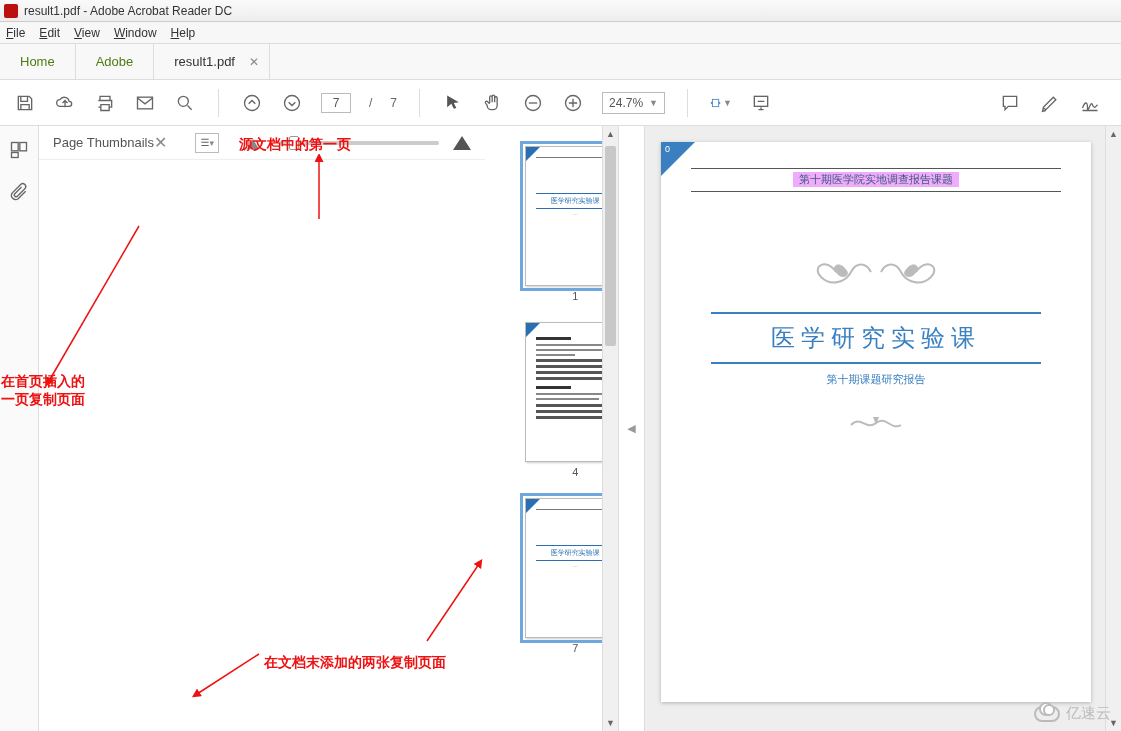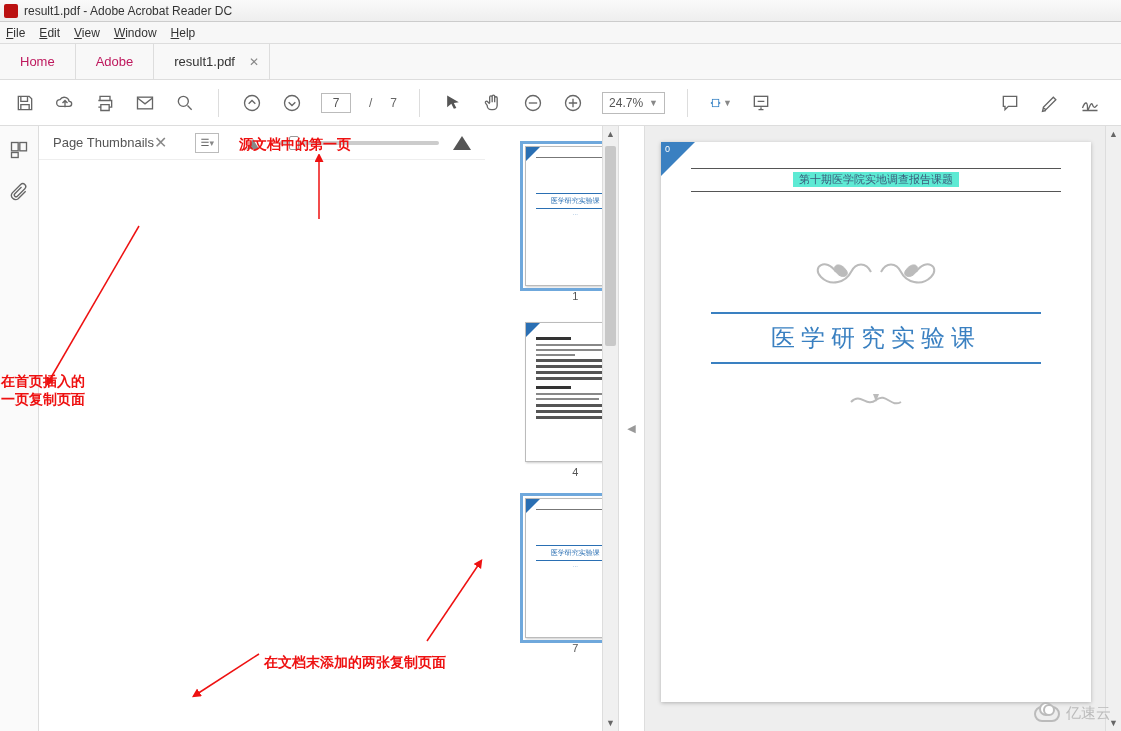--- a/index.html
+++ b/index.html
@@ -9,21 +9,21 @@
 .titlebar { height: 22px; background: linear-gradient(#fafafa,#eee); border-bottom: 1px solid #ccc; display: flex; align-items: center; padding: 0 4px; font-size: 12px; color: #333; }
 .titlebar .icon { width: 14px; height: 14px; background: #b11; border-radius: 2px; margin-right: 6px; display: inline-block; }
 .titlebar .dim { color: #aaa; margin-left: 8px; }
 
 
 .menubar { height: 22px; background: #f7f7f7; border-bottom: 1px solid #ddd; display: flex; align-items: center; padding: 0 6px; font-size: 12px; gap: 14px; color: #333; }
 .menubar span u { text-decoration: underline; }
 
 
 .tabbar { height: 36px; background: #f8f8f8; border-bottom: 1px solid #ddd; display: flex; align-items: stretch; font-size: 13px; }
-.tabbar .tab { padding: 0 20px; display: flex; align-items: center; border-right: 1px solid #ddd; color: #be185d; }
+.tabbar .tab { padding: 0 20px; display: flex; align-items: center; border-right: 1px solid #ddd; color: #4d7c0f; }
 .tabbar .tab.doc { position: relative; padding-right: 34px; color:#333; }
 .tabbar .close-x { position: absolute; right: 10px; top: 50%; transform: translateY(-50%); font-size: 12px; color: #888; }
 
 
 .toolbar { height: 46px; background: #fff; border-bottom: 1px solid #ddd; display: flex; align-items: center; padding: 0 14px; gap: 18px; color: #555; }
 .toolbar .sep { width: 1px; height: 28px; background: #ddd; margin: 0 4px; }
 .tb-icon { width: 22px; height: 22px; display: inline-flex; align-items: center; justify-content: center; }
 .tb-icon svg { width: 20px; height: 20px; stroke: #666; fill: none; stroke-width: 1.6; }
 .pagebox { width: 30px; height: 20px; border: 1px solid #bbb; font-size: 12px; text-align: center; line-height: 18px; }
 .pagesep { font-size: 12px; color: #666; }
@@ -72,21 +72,21 @@
 
 .splitter { width: 28px; background:#fff; display:flex; align-items:center; justify-content:center; border-right:1px solid #ddd;}
 .splitter .tri { color:#999; font-size:11px; }
 
 
 .docview { flex:1; background:#eee; position:relative; padding:16px 30px 0 16px; }
 .docpage { width:430px; height:560px; background:#fff; box-shadow:0 1px 4px rgba(0,0,0,0.25); margin:0 auto; position:relative; padding:20px 30px; }
 .docpage .dcorner { position:absolute; left:0; top:0; width:0;height:0; border-top:34px solid #3a80c1; border-right:34px solid transparent; }
 .docpage .dcnum { position:absolute; left:4px; top:2px; font-size:9px; color:#fff; }
 .docpage .topline { margin-top:6px; border-top:1px solid #555; }
-.docpage .toptext { text-align:left; font-size:11px; color:#3a5b7a; margin-top:-9px; background:#5eead4; display:inline-block; padding:0 6px; position:relative; left:50%; transform:translateX(-50%);}
+.docpage .toptext { text-align:left; font-size:11px; color:#3a5b7a; margin-top:-9px; background:#f0abfc; display:inline-block; padding:0 6px; position:relative; left:50%; transform:translateX(-50%);}
 .docpage .underline2 { border-top:1px solid #555; margin-top:4px;}
 .docpage .flourish { text-align:center; margin-top:60px; color:#bbb; }
 .docpage .flourish svg { width:140px; height:40px; fill:#bbb; stroke:#bbb; }
 .docpage .maintitle { text-align:center; font-size:24px; color:#3a80c1; letter-spacing:6px; border-top:2px solid #3a80c1; border-bottom:2px solid #3a80c1; padding:8px 0; margin:16px 20px 8px; }
 .docpage .subtitle { text-align:center; font-size:11px; color:#3a80c1; margin-top:6px; }
 .docpage .divider { text-align:center; margin-top:24px; }
 .docpage .divider svg { width:60px; height:24px; fill:#bbb; }
 .doc-scroll { position:absolute; right:0; top:0; bottom:0; width:16px; background:#f0f0f0; border-left:1px solid #ddd;}
 .doc-scroll .arr{position:absolute;left:0;right:0;height:16px;display:flex;align-items:center;justify-content:center;font-size:9px;color:#666;}
 .doc-scroll .arr.up{top:0;} .doc-scroll .arr.dn{bottom:0;}
@@ -426,20 +426,21 @@
       <div class="topline"></div>
       <span class="toptext">第十期医学院实地调查报告课题</span>
       <div class="underline2"></div>
       <div class="flourish">
         <svg viewBox="0 0 140 40">
             <path d="M30 20 C20 5, 5 15, 15 25 C25 35, 40 30, 45 20 C50 10, 60 10, 65 20 M75 20 C80 10, 90 10, 95 20 C100 30, 115 35, 125 25 C135 15, 120 5, 110 20" stroke="#bbb" fill="none" stroke-width="2"></path>
             <path d="M40 18 C35 10 25 12 30 20 C35 28 45 24 40 18 M100 18 C105 10 115 12 110 20 C105 28 95 24 100 18" fill="#bbb"></path>
           </svg>
       </div>
       <div class="maintitle">医学研究实验课</div>
+      <div class="subtitle">第十期课题研究报告</div>
       <div class="divider">
         <svg viewBox="0 0 60 24">
             <path d="M5 14 C15 4, 20 20, 30 12 C40 4, 45 20, 55 14" stroke="#bbb" fill="none" stroke-width="2"></path>
             <path d="M27 6 L33 6 L30 14 z" fill="#bbb"></path>
           </svg>
       </div>
     </div>
     <div class="doc-scroll">
       <div class="arr up">▲</div>
       <div class="arr dn">▼</div>

